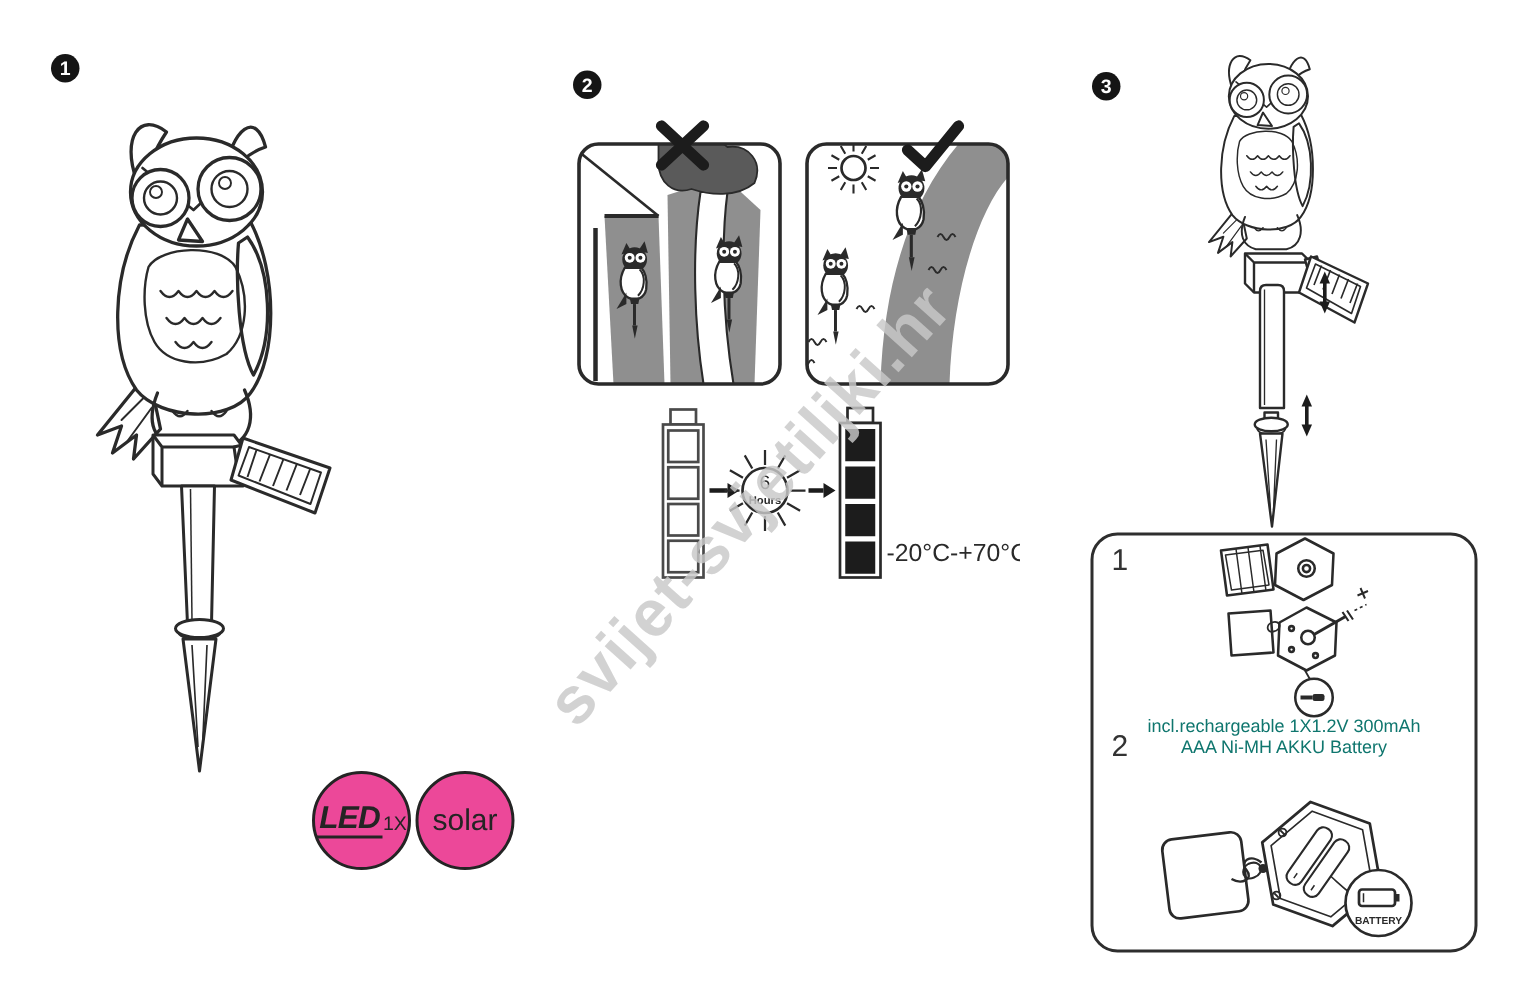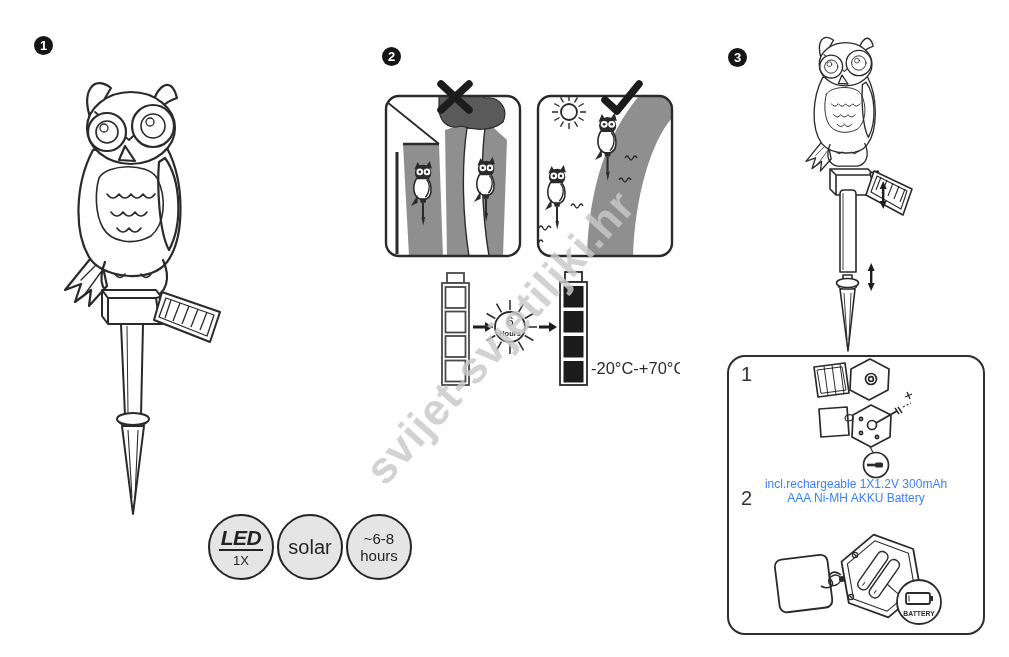--- a/index.html
+++ b/index.html
@@ -13,26 +13,26 @@
 
   .watermark { position:absolute; left:270px; top:312px; width:460px; text-align:center; white-space:nowrap;
     font-size:44px; font-weight:bold; color:#c9c9c9; opacity:0.82; transform:rotate(-48deg); z-index:6;
     letter-spacing:1px; pointer-events:none; }
 
   
   .info-box { position:absolute; left:727px; top:355px; width:258px; height:280px; border:2px solid #2e2e2e;
     border-radius:18px; background:#fff; z-index:1; }
   .info-box svg { position:absolute; left:0; top:0; }
   .substep { position:absolute; left:12px; font-size:20px; color:#333; }
-  .battery-note { position:absolute; left:0; width:100%; text-align:center; font-size:12px; color:#3b82f6; line-height:14px; }
+  .battery-note { position:absolute; left:0; width:100%; text-align:center; font-size:12px; color:#0f766e; line-height:14px; }
 
   
   .badges-row { position:absolute; left:208px; top:514px; display:flex; gap:3px; z-index:4; }
-  .badge-circle { width:66px; height:66px; border:2.2px solid #242424; border-radius:50%; background:#e5e5e5;
-    position:relative; display:flex; flex-direction:column; align-items:center; justify-content:center; color:#242424; }
+  .badge-circle { width:66px; height:66px; border:2.2px solid #242424; border-radius:50%; background:#ec4899;
+    position:relative; display:flex; flex-direction:row; align-items:center; justify-content:center; color:#242424; }
   .led-title { font-size:21px; font-weight:bold; font-style:italic; line-height:1; border-bottom:2.6px solid #242424;
     padding:0 2px 1px 2px; letter-spacing:-0.5px; }
   .led-sub { font-size:13px; margin-top:2px; }
   .switch-line { position:absolute; left:50%; top:1px; bottom:1px; width:2px; background:#242424; }
   .switch-on { position:absolute; left:7px; top:50%; transform:translateY(-58%); font-size:19px; }
   .switch-off { position:absolute; right:5px; top:50%; transform:translateY(-58%); font-size:19px; }
   .badge-text { font-size:20px; }
   .badge-2line { font-size:15px; line-height:17px; text-align:center; }
   .badge-ip { font-size:23px; letter-spacing:0.5px; }
   .akku-batt { width:30px; height:14px; border:2px solid #242424; border-radius:2px; position:relative; margin-bottom:2px; }
@@ -317,21 +317,15 @@
   </div>
 
   <div class="badges-row">
     <div class="badge-circle">
       <div class="led-title">LED</div>
       <div class="led-sub">1X</div>
     </div>
     <div class="badge-circle">
       <div class="badge-text">solar</div>
     </div>
-    <div class="badge-circle">
-      <div class="badge-2line">
-        <div>~6-8</div>
-        <div>hours</div>
-      </div>
-    </div>
   </div>
 
 </div>
 
 </body></html>

